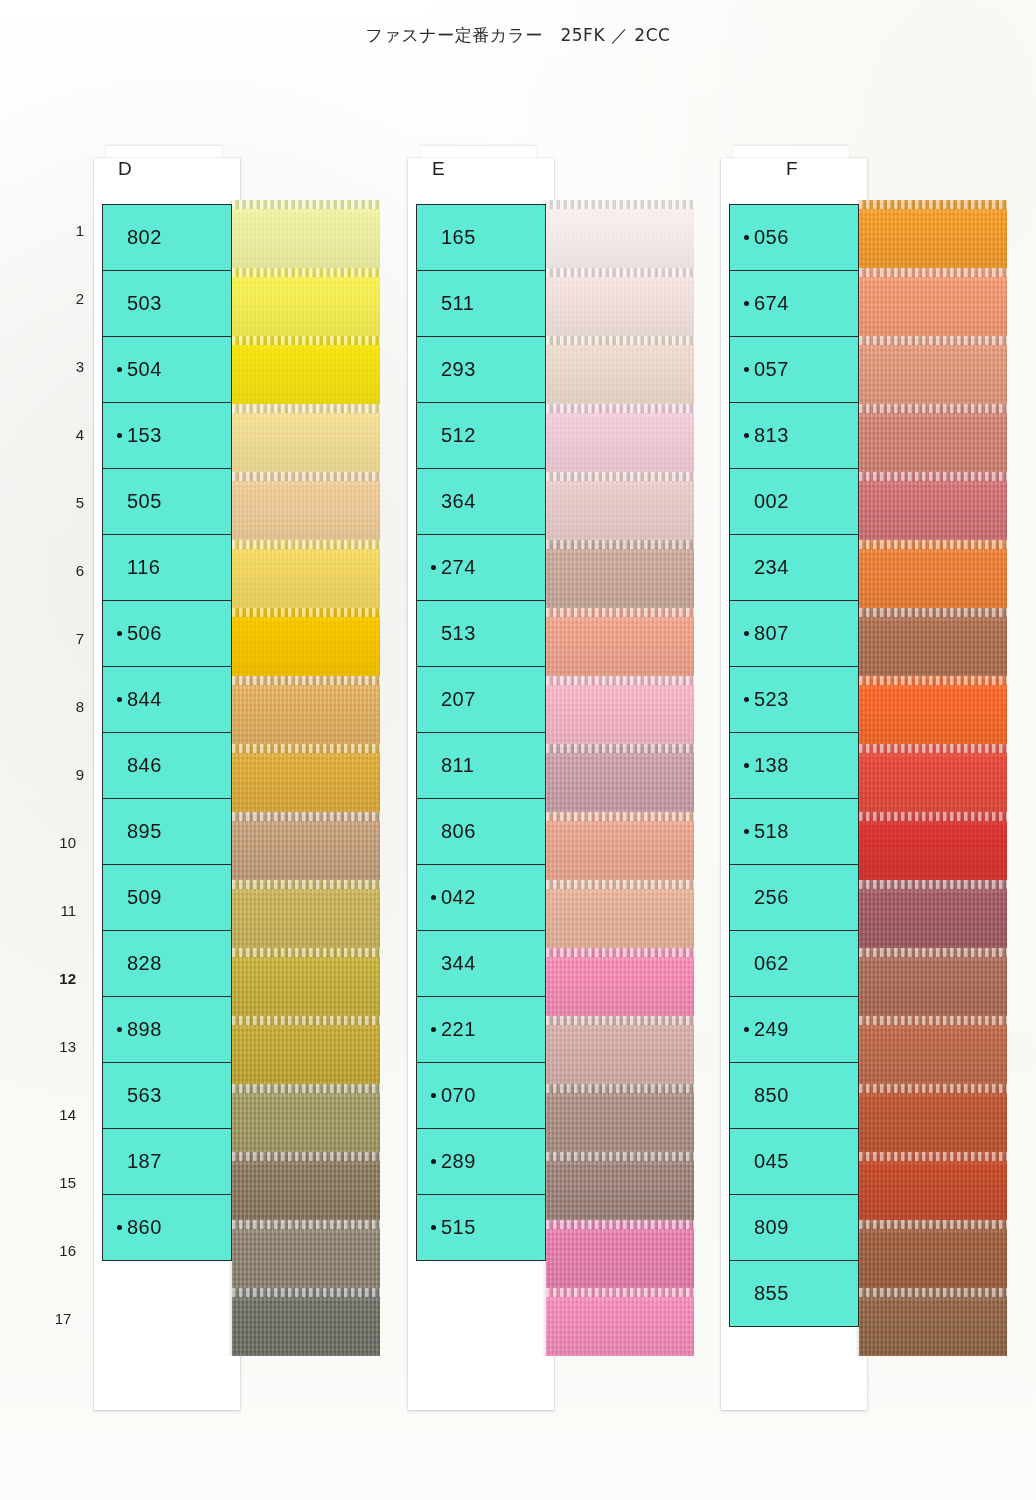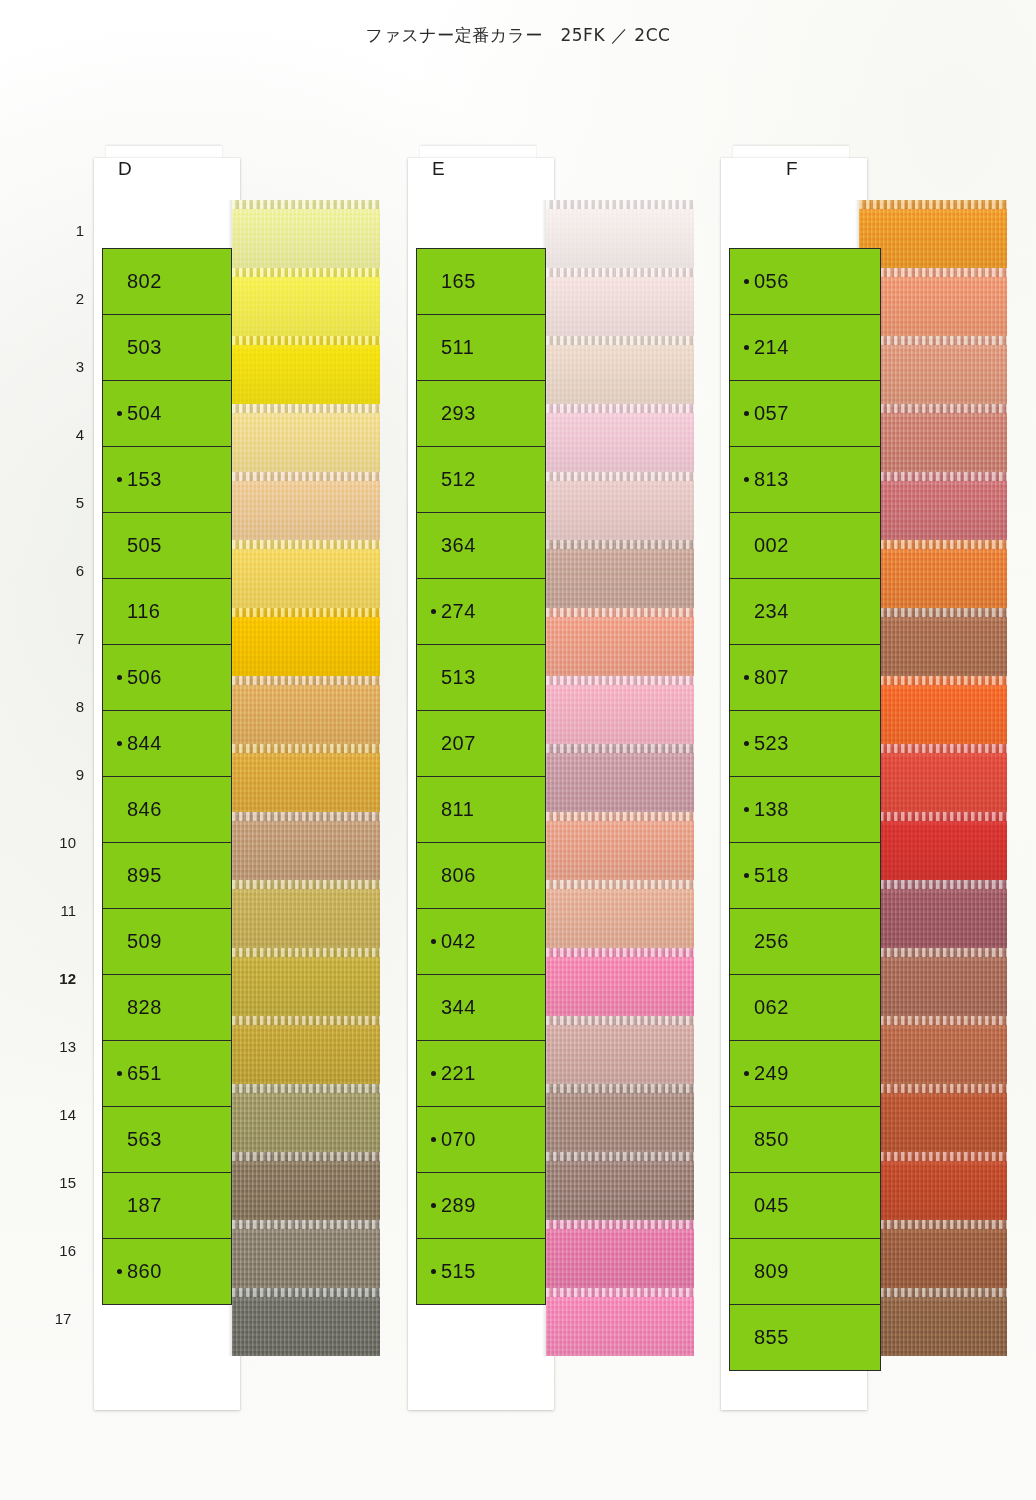--- a/index.html
+++ b/index.html
@@ -63,22 +63,21 @@
     text-align: right;
     font-size: 15px;
     color: #1f1f1f;
     font-family: "Liberation Sans", sans-serif;
   }
 
   
   .code-table {
     position: absolute;
     border-collapse: collapse;
-    background: #84cc16;
-    margin-top: 44px;
+    background: #5eead4;
   }
   .code-table td {
     border: 1px solid #2a2a2a;
     height: 66px;
     box-sizing: border-box;
     padding: 0 0 0 14px;
     font-size: 20px;
     color: #161616;
     font-family: "Liberation Sans", sans-serif;
     letter-spacing: 0.5px;
@@ -301,21 +300,21 @@
       <tr>
         <td><span class="dot hidden"></span><span>895</span></td>
       </tr>
       <tr>
         <td><span class="dot hidden"></span><span>509</span></td>
       </tr>
       <tr>
         <td><span class="dot hidden"></span><span>828</span></td>
       </tr>
       <tr>
-        <td><span class="dot"></span><span>651</span></td>
+        <td><span class="dot"></span><span>898</span></td>
       </tr>
       <tr>
         <td><span class="dot hidden"></span><span>563</span></td>
       </tr>
       <tr>
         <td><span class="dot hidden"></span><span>187</span></td>
       </tr>
       <tr>
         <td><span class="dot"></span><span>860</span></td>
       </tr>
@@ -554,27 +553,27 @@
       <div class="teeth"></div>
       <div class="shade"></div>
     </div>
     <div class="swatch" style="background: rgb(140, 99, 71); height: 68px;">
       <div class="tex"></div>
       <div class="teeth"></div>
       <div class="shade"></div>
     </div>
   </div>
 
-<table class="code-table" style="left:729px; top:204px; width:152px;">
+<table class="code-table" style="left:729px; top:204px; width:130px;">
   <tbody>
       <tr>
         <td><span class="dot"></span><span>056</span></td>
       </tr>
       <tr>
-        <td><span class="dot"></span><span>214</span></td>
+        <td><span class="dot"></span><span>674</span></td>
       </tr>
       <tr>
         <td><span class="dot"></span><span>057</span></td>
       </tr>
       <tr>
         <td><span class="dot"></span><span>813</span></td>
       </tr>
       <tr>
         <td><span class="dot hidden"></span><span>002</span></td>
       </tr>

